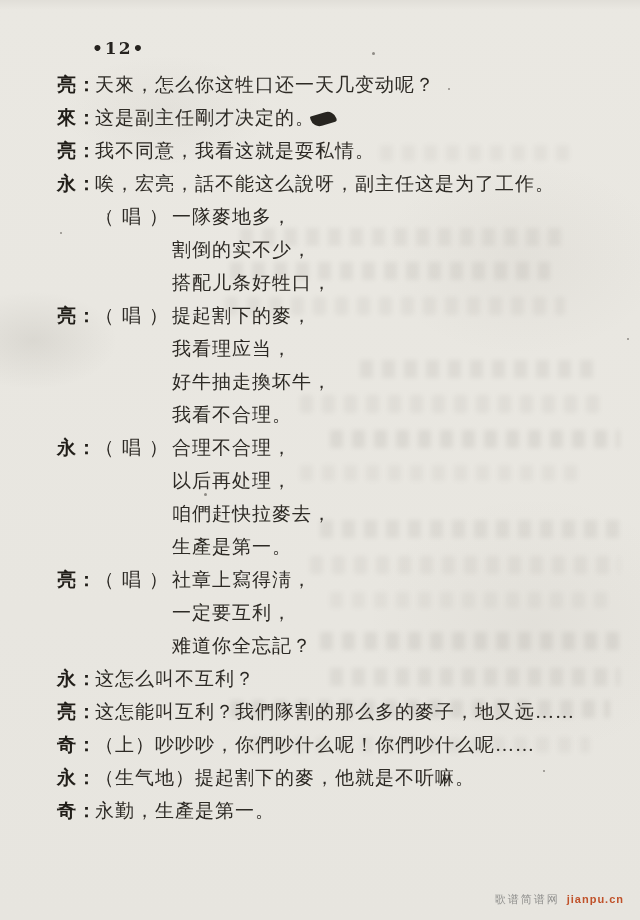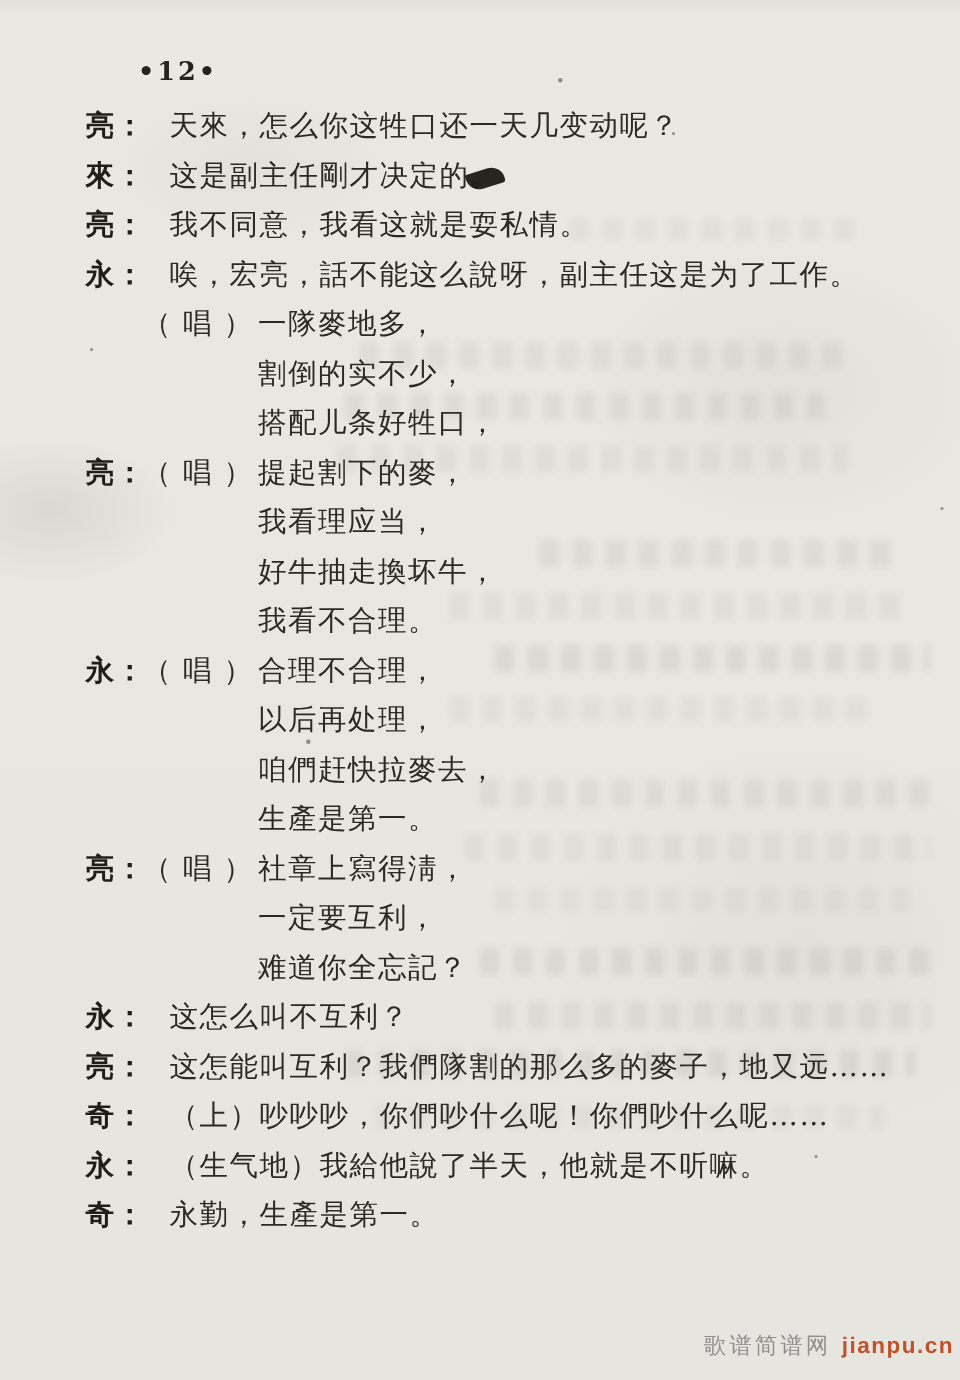--- a/index.html
+++ b/index.html
@@ -33,33 +33,33 @@
   }
   .page-number{
     position:absolute;left:92px;top:38px;
     font-size:17px;font-weight:bold;letter-spacing:2px;color:#26231f;
   }
   #script-body{position:absolute;left:0;top:68px;width:640px;}
   .line{position:relative;height:33px;white-space:nowrap;}
   .line span{position:absolute;top:0;line-height:33px;font-size:19px;letter-spacing:1px;}
   .spk{left:57px;font-weight:bold;color:#211e19;}
   .tag{left:95px;color:#2d2a25;}
-  .txt-dialogue{left:113px;}
+  .txt-dialogue{left:95px;font-family:Liberation Serif, serif;}
   .txt-verse{left:172px;}
   .ink-blot{
     position:absolute;left:311px;top:113px;width:25px;height:12px;
     background:#16130f;border-radius:1px 9px 2px 9px;
     transform:rotate(-17deg);opacity:.92;
   }
   .speck{position:absolute;border-radius:50%;background:#46403a;}
   .ghost{position:absolute;filter:blur(2.4px);pointer-events:none;
     background:repeating-linear-gradient(90deg, rgba(92,86,78,1) 0 13px, transparent 13px 22px);}
   .watermark{
-    position:absolute;right:32px;bottom:13px;
-    font-size:15px;white-space:nowrap;text-align:right;
+    position:absolute;right:44px;bottom:13px;
+    font-size:11px;white-space:nowrap;text-align:right;
   }
   .wm-name{color:#90908e;letter-spacing:2px;}
   .wm-url{color:#c0522a;margin-left:7px;font-family:"Liberation Sans","DejaVu Sans",sans-serif;font-weight:bold;letter-spacing:1px;}
 </style>
 </head>
 <body>
 
 <div class="page">
 
   <div class="page-number">•12•</div>
@@ -137,21 +137,21 @@
       <div class="line">
         <span class="spk">亮：</span>
         <span class="txt txt-dialogue">这怎能叫互利？我們隊割的那么多的麥子，地又远……</span>
       </div>
       <div class="line">
         <span class="spk">奇：</span>
         <span class="txt txt-dialogue">（上）吵吵吵，你們吵什么呢！你們吵什么呢……</span>
       </div>
       <div class="line">
         <span class="spk">永：</span>
-        <span class="txt txt-dialogue">（生气地）我給他說了半天，他就是不听嘛。</span>
+        <span class="txt txt-dialogue">（生气地）提起割下的麥，他就是不听嘛。</span>
       </div>
       <div class="line">
         <span class="spk">奇：</span>
         <span class="txt txt-dialogue">永勤，生產是第一。</span>
       </div>
     </div>
 
   <div class="ink-blot"></div>
 
   <div class="watermark">

